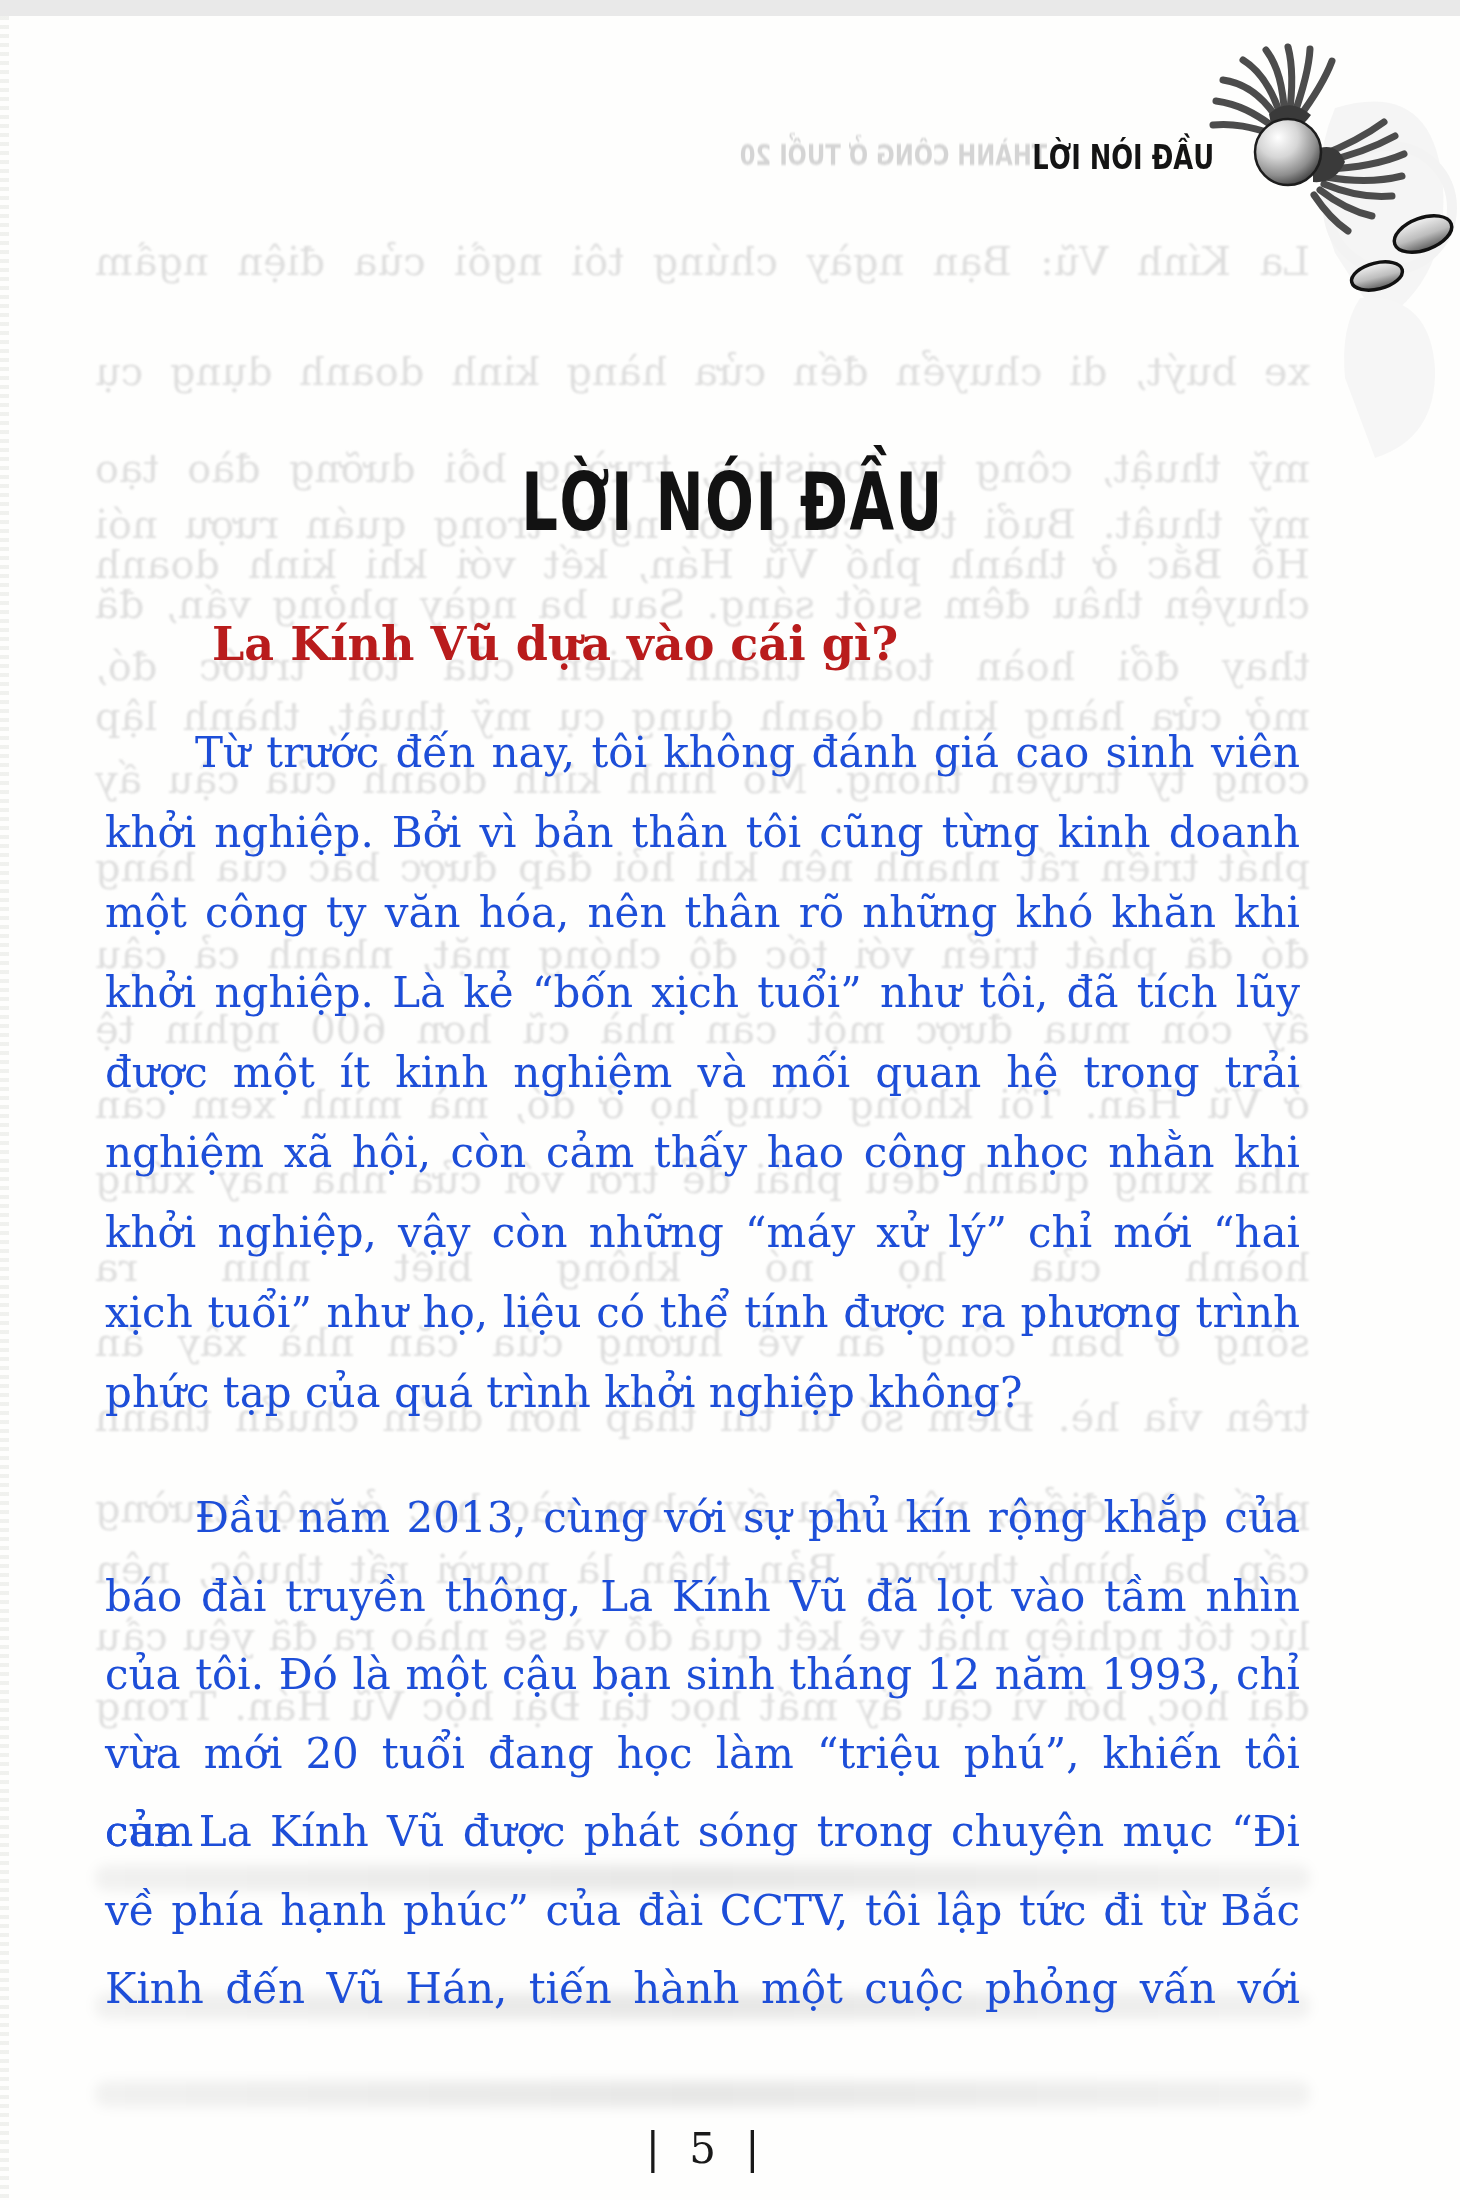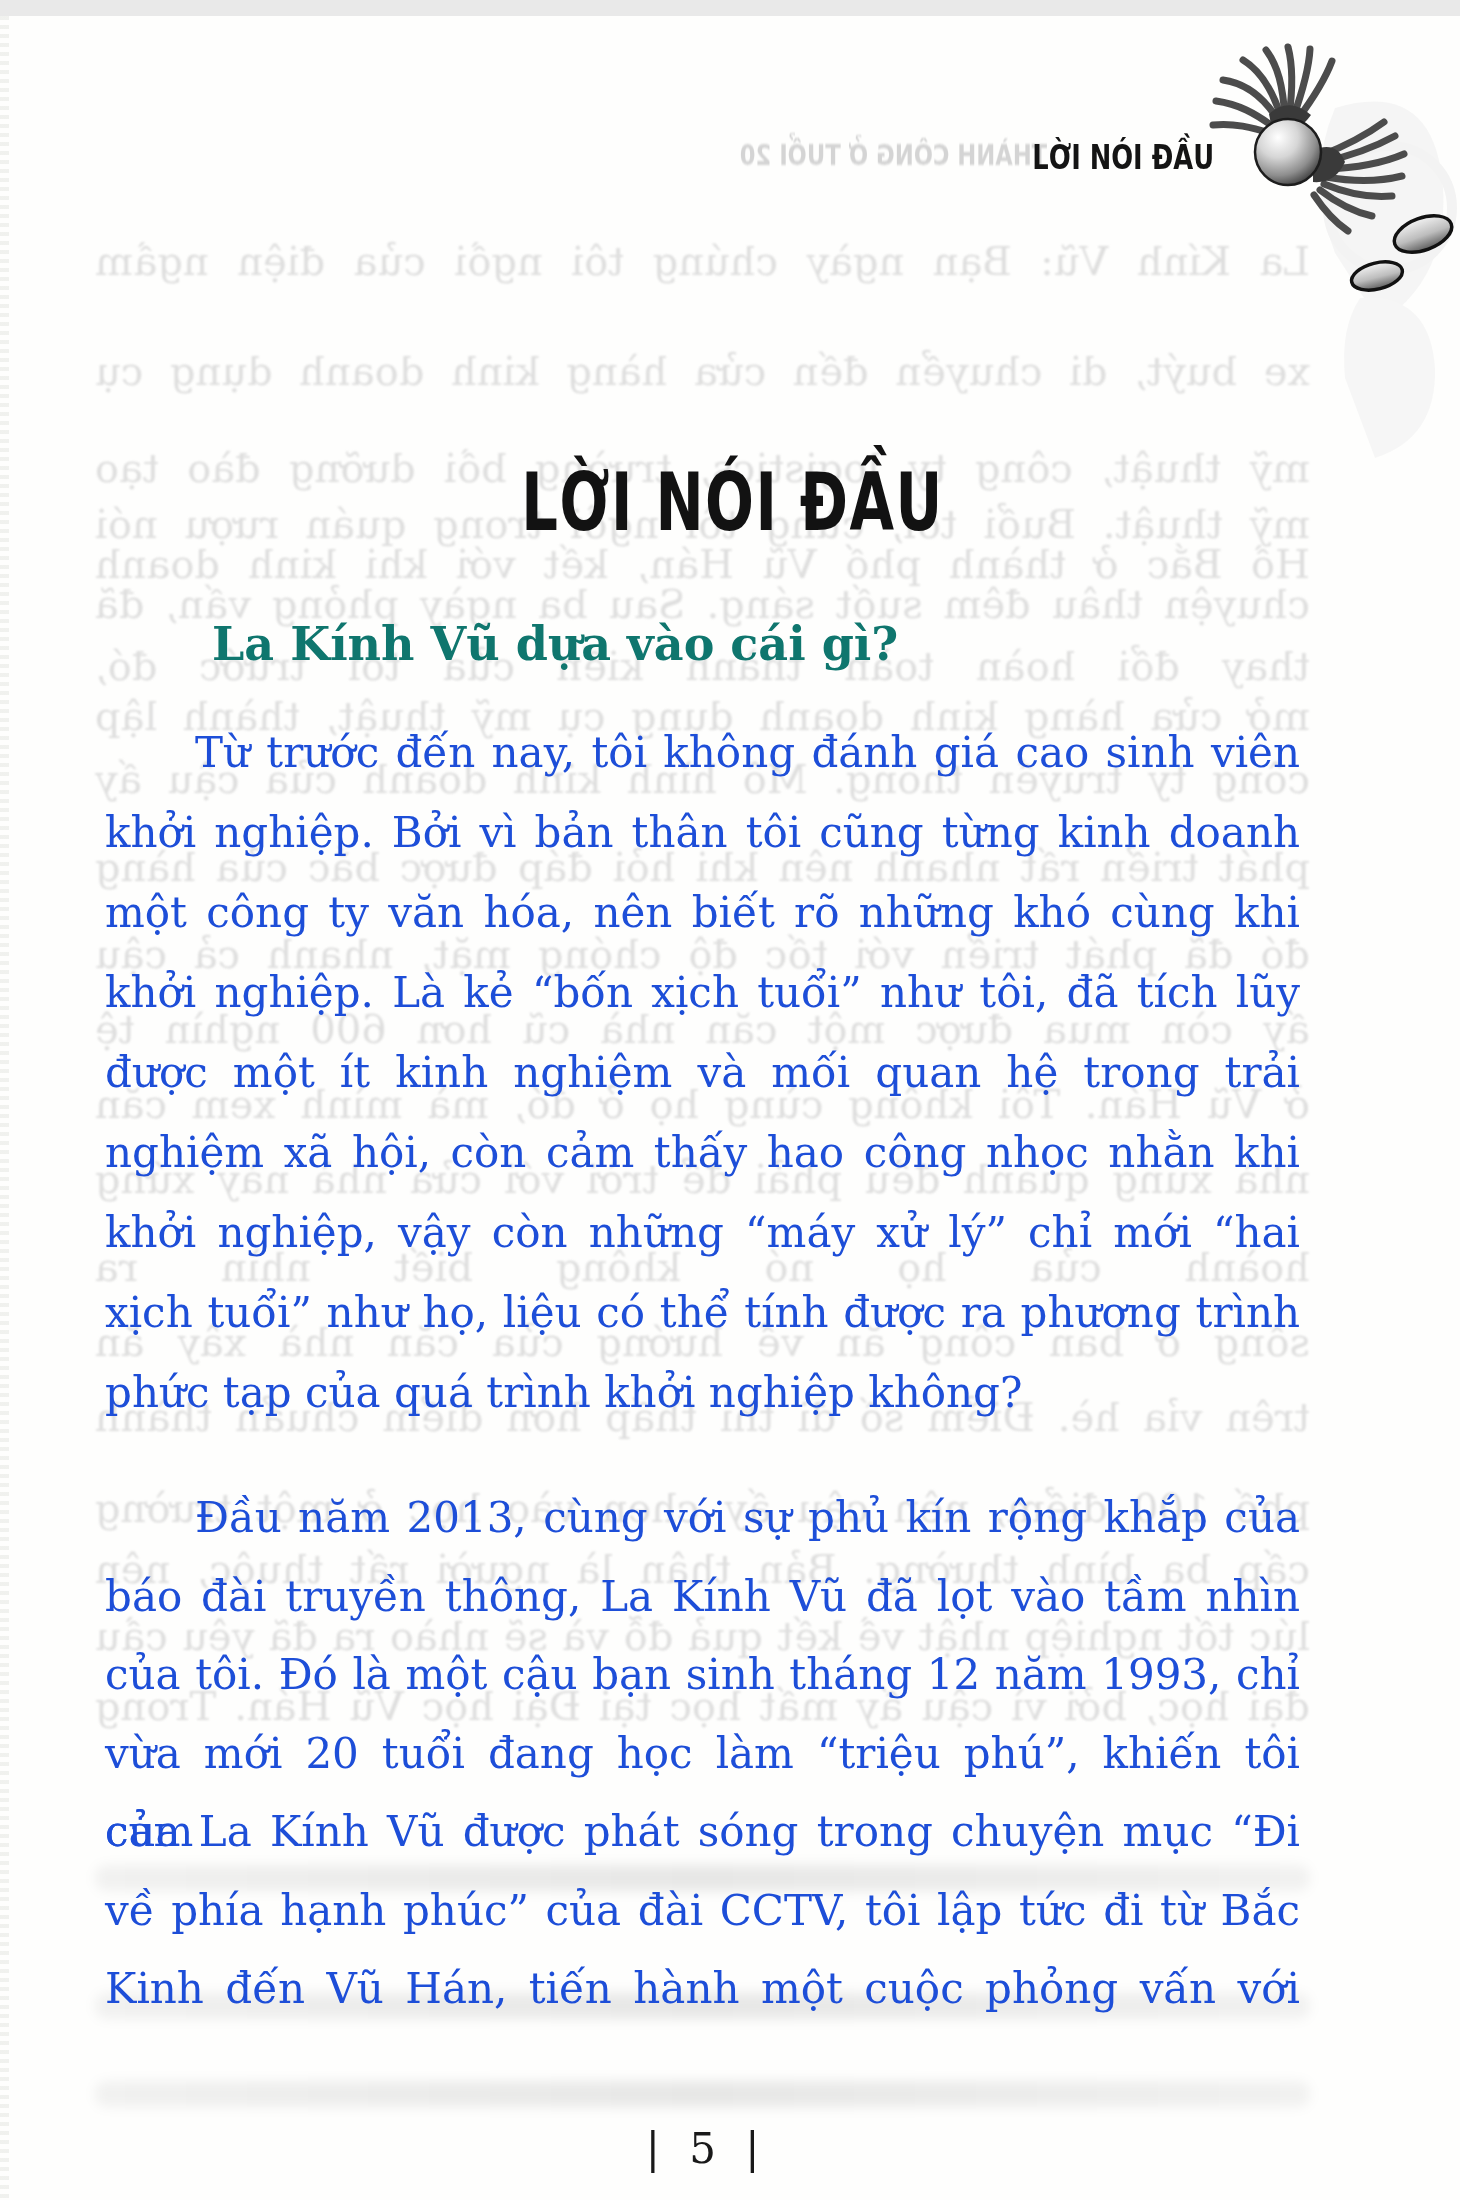--- a/index.html
+++ b/index.html
@@ -29,21 +29,21 @@
   
   .main-title{
     position:absolute;top:440px;left:135px;width:1195px;text-align:center;
     font-family:"DejaVu Sans", sans-serif;font-weight:bold;font-size:80px;
     color:#121212;transform:scaleX(.72);transform-origin:center;
     letter-spacing:2px;white-space:nowrap;
   }
   
   .section-heading{
     position:absolute;top:601px;left:212px;
-    font-weight:bold;font-size:46px;color:#0f766e;white-space:nowrap;
+    font-weight:bold;font-size:46px;color:#b91c1c;white-space:nowrap;
   }
   
   .para{position:absolute;left:105px;width:1195px;}
   .para1{top:697px;}
   .para2{top:1463px;}
   .para .line{
     font-size:42px;line-height:80px;height:80px;
     text-align:justify;text-align-last:justify;color:#1d4ed8;
   }
   .para2 .line{line-height:78.5px;height:78.5px;}
@@ -166,21 +166,21 @@
     </svg>
   </div>
 
   <div class="main-title">LỜI NÓI ĐẦU</div>
 
   <div class="section-heading">La Kính Vũ dựa vào cái gì?</div>
 
   <div class="para para1">
       <div class="line indent">Từ trước đến nay, tôi không đánh giá cao sinh viên</div>
       <div class="line">khởi nghiệp. Bởi vì bản thân tôi cũng từng kinh doanh</div>
-      <div class="line">một công ty văn hóa, nên biết rõ những khó cùng khi</div>
+      <div class="line">một công ty văn hóa, nên thân rõ những khó khăn khi</div>
       <div class="line">khởi nghiệp. Là kẻ “bốn xịch tuổi” như tôi, đã tích lũy</div>
       <div class="line">được một ít kinh nghiệm và mối quan hệ trong trải</div>
       <div class="line">nghiệm xã hội, còn cảm thấy hao công nhọc nhằn khi</div>
       <div class="line">khởi nghiệp, vậy còn những “máy xử lý” chỉ mới “hai</div>
       <div class="line">xịch tuổi” như họ, liệu có thể tính được ra phương trình</div>
       <div class="line last-left">phức tạp của quá trình khởi nghiệp không?</div>
     </div>
   <div class="para para2">
       <div class="line indent">Đầu năm 2013, cùng với sự phủ kín rộng khắp của</div>
       <div class="line">báo đài truyền thông, La Kính Vũ đã lọt vào tầm nhìn</div>

